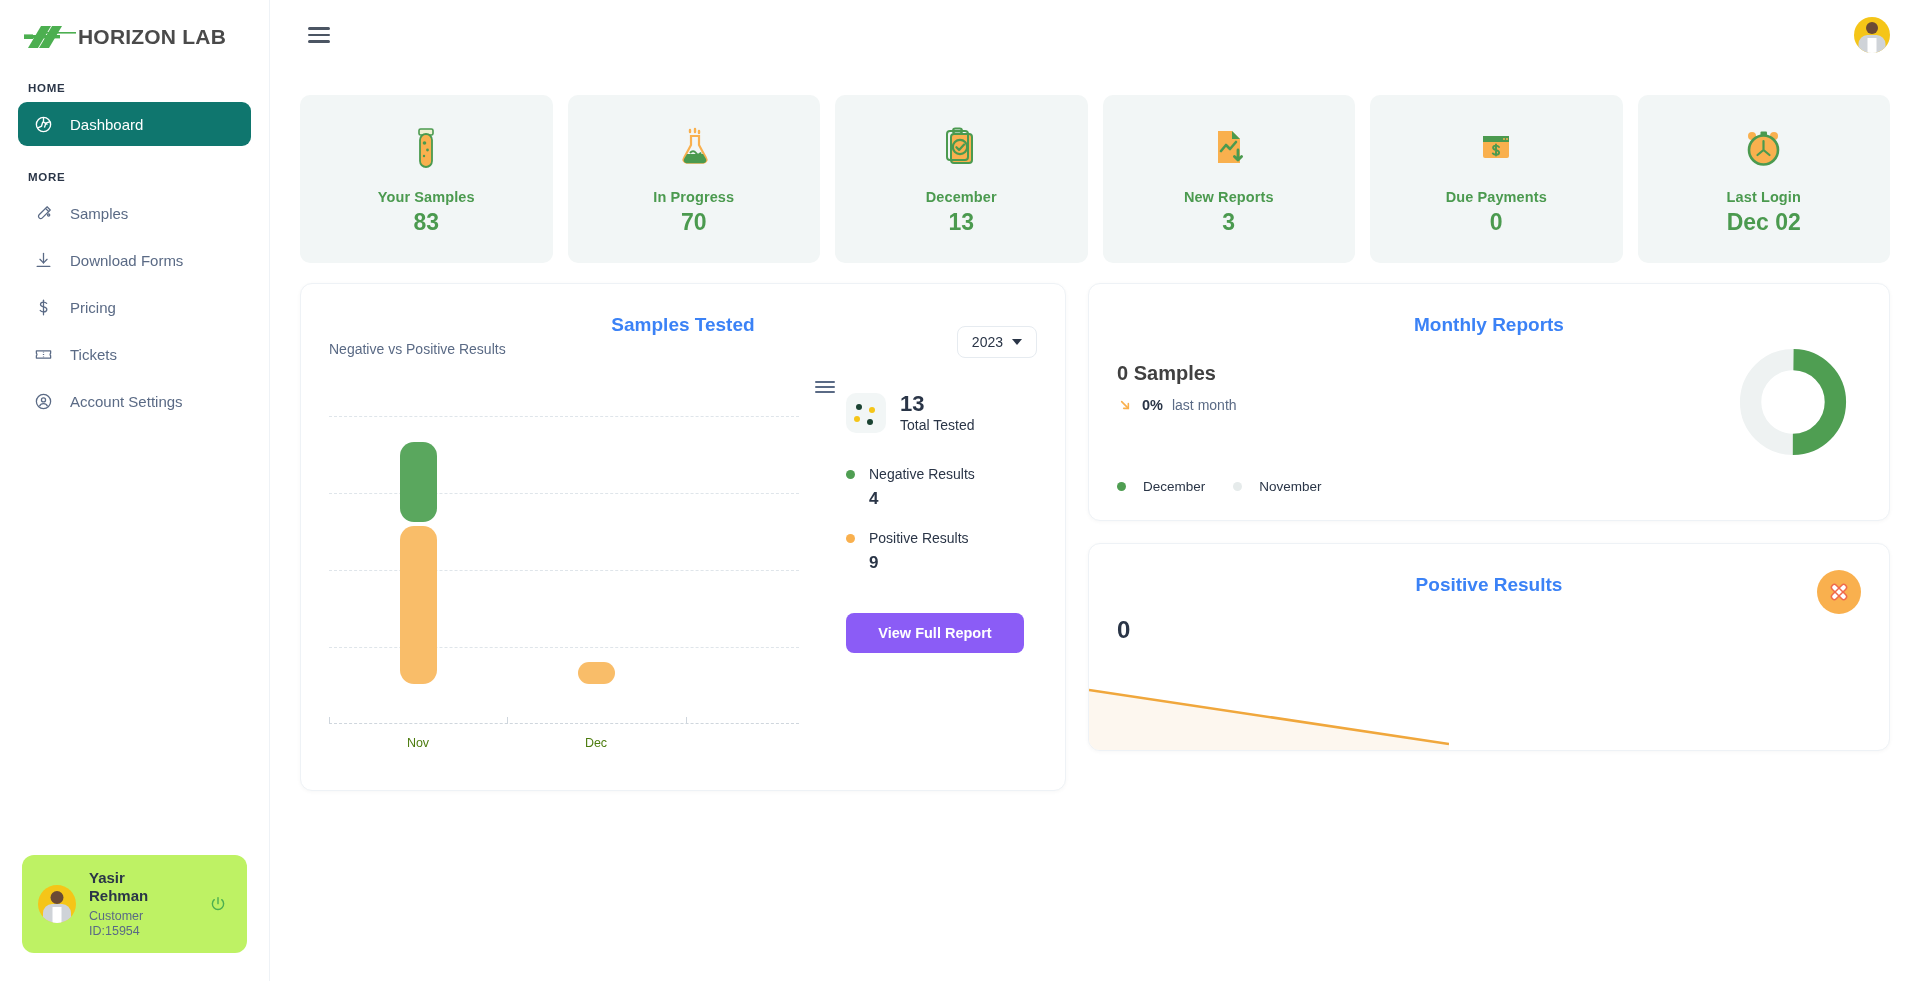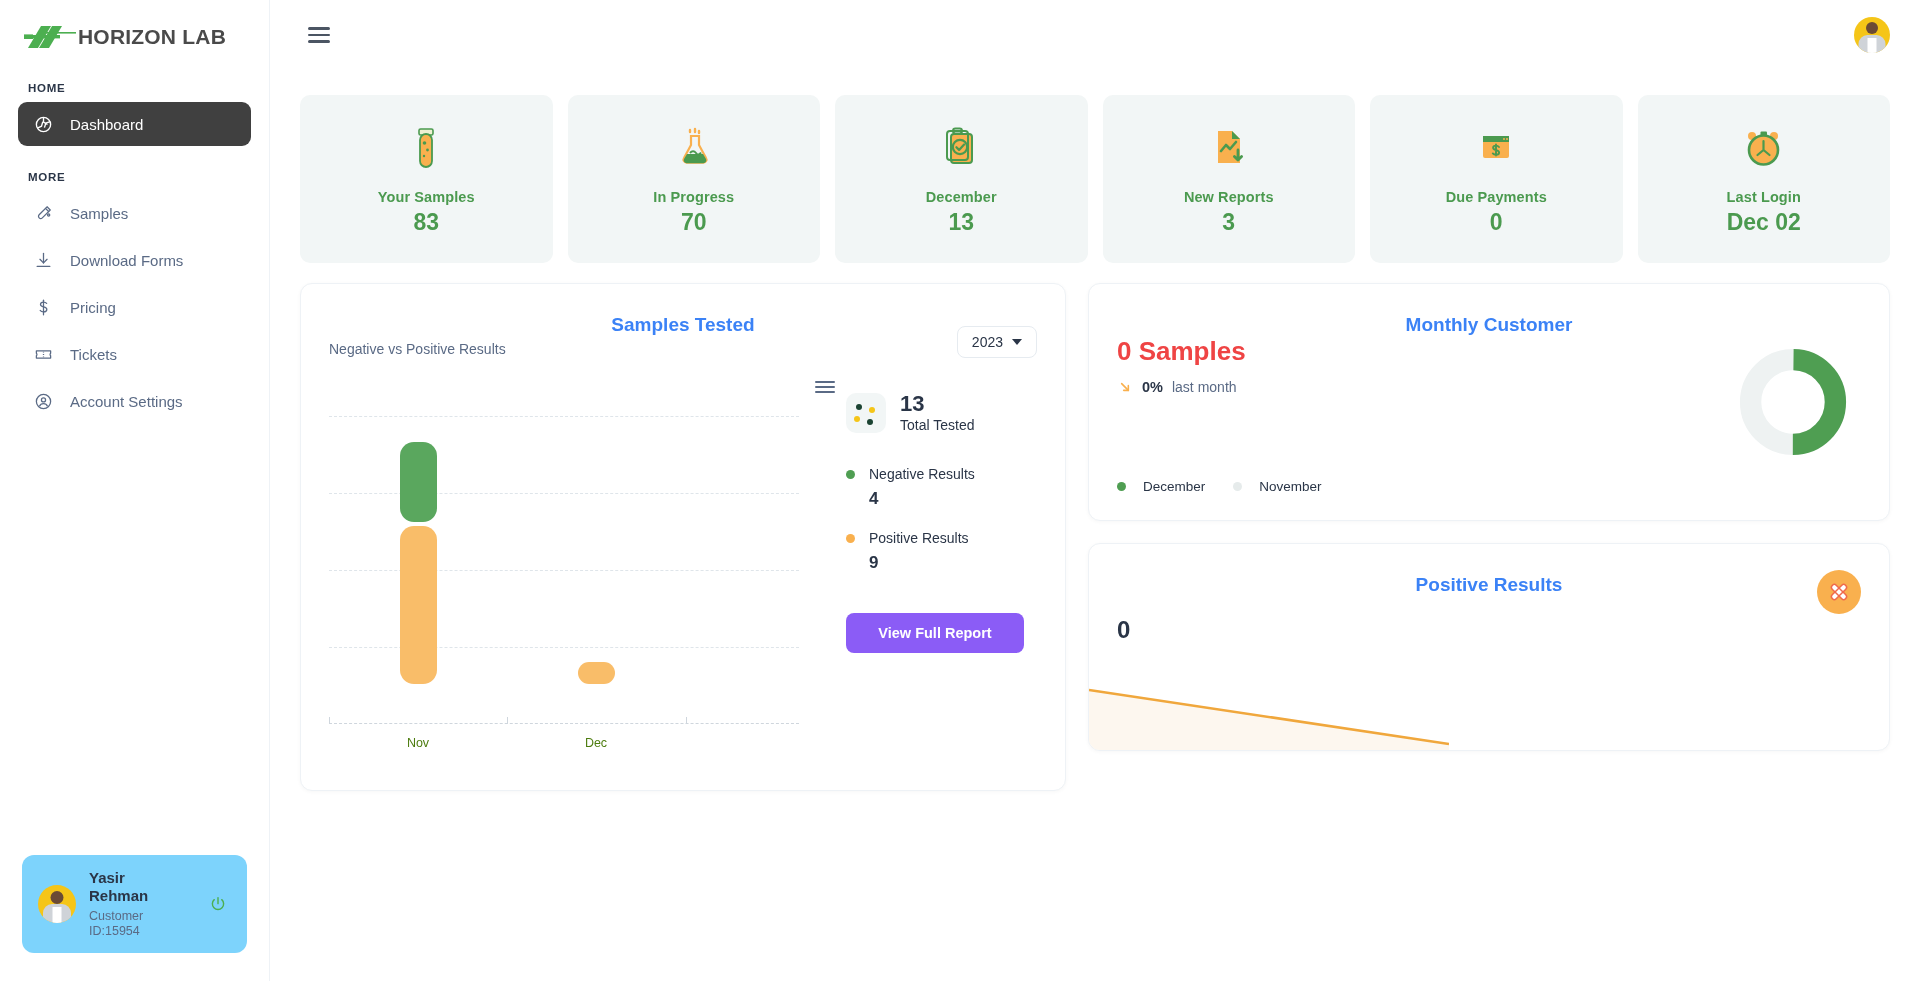--- a/index.html
+++ b/index.html
@@ -28,28 +28,28 @@
   .nav-heading{
     font-size:11.5px; font-weight:bold; letter-spacing:.7px;
     color:#2a3547; padding:22px 10px 8px 10px; text-transform:uppercase;
   }
   .nav-item{
     display:flex; align-items:center; gap:16px;
     height:44px; padding:0 14px; border-radius:9px;
     color:#5a6a85; font-size:15px; cursor:pointer; margin-bottom:3px;
   }
   .nav-item .ni-label{ font-size:15px; }
-  .nav-item.active{ background:#404040; color:#ffffff; }
+  .nav-item.active{ background:#0f766e; color:#ffffff; }
   .nav-item.active .ni-label{ color:#ffffff; }
   .nav-ico{ width:22px; height:22px; display:flex; align-items:center; justify-content:center; flex:0 0 22px;}
   .nav-ico svg{ display:block; }
 
   
   .profile-card{
-    margin:auto 22px 28px 22px; background:#7dd3fc; border-radius:12px;
+    margin:auto 22px 28px 22px; background:#bef264; border-radius:12px;
     padding:14px 16px; display:flex; align-items:center; gap:13px;
   }
   .avatar-sm{
     width:38px;height:38px;border-radius:50%;background:#f5c518;flex:0 0 38px;
     position:relative; overflow:hidden;
   }
   .avatar-sm .head{position:absolute;left:50%;top:6px;transform:translateX(-50%);width:13px;height:13px;border-radius:50%;background:#6b4a35;}
   .avatar-sm .body{position:absolute;left:50%;bottom:0;transform:translateX(-50%);width:28px;height:19px;border-radius:9px 9px 0 0;background:#cfd3d8;}
   .avatar-sm .shirt{position:absolute;left:50%;bottom:0;transform:translateX(-50%);width:9px;height:16px;background:#ffffff;}
   .prof-meta{ flex:1; min-width:0; line-height:1.22; }
@@ -131,21 +131,21 @@
   .report-btn{
     margin-top:40px; width:178px; height:40px; border-radius:8px; background:#8b5cf6;
     color:#fff; font-size:14.5px; font-weight:bold; display:flex; align-items:center;
     justify-content:center; cursor:pointer; border:none;
     font-family:"Liberation Sans", sans-serif;
   }
 
   
   .right-col{ flex:1 1 0; display:flex; flex-direction:column; gap:22px; }
   #breakup-card{ height:238px; padding:30px 28px; position:relative; }
-  .big-val{ font-size:26px; font-weight:bold; color:#ef4444; }
+  .big-val{ font-size:20px; font-weight:bold; color:#404040; margin-top:26px;}
   .delta-row{ display:flex; align-items:center; gap:9px; margin-top:12px; }
   .delta-pct{ font-size:14.5px; font-weight:bold; color:#2a3547; }
   .delta-note{ font-size:14px; color:#5a6a85; }
   .donut-wrap{ position:absolute; right:40px; top:62px; width:112px; height:112px; }
   .mini-legend{ position:absolute; left:28px; bottom:26px; display:flex; gap:28px; align-items:center;}
   .mini-legend .ml{ display:flex; align-items:center; gap:17px; font-size:13.5px; color:#2a3547; }
   .ml-dot{ width:9px;height:9px;border-radius:50%; }
 
   #positive-card{ height:208px; padding:30px 28px; position:relative; overflow:hidden; }
   .pos-badge{
@@ -439,21 +439,21 @@
           </div>
         </div>
 
         <button class="report-btn">View Full Report</button>
       </div>
     </div>
 
     <div class="right-col">
 
       <div class="card" id="breakup-card">
-        <div class="card-title">Monthly Customer</div>
+        <div class="card-title">Monthly Reports</div>
         <div class="big-val">0 Samples</div>
         <div class="delta-row">
           <svg width="16" height="16" viewBox="0 0 24 24" fill="none" stroke="#f9b04e" stroke-width="2.4" stroke-linecap="round" stroke-linejoin="round">
             <path d="M7 7l10 10"></path>
               <path d="M17 10v7h-7"></path>
           </svg>
           <span class="delta-pct">0%</span>
           <span class="delta-note">last month</span>
         </div>
 

